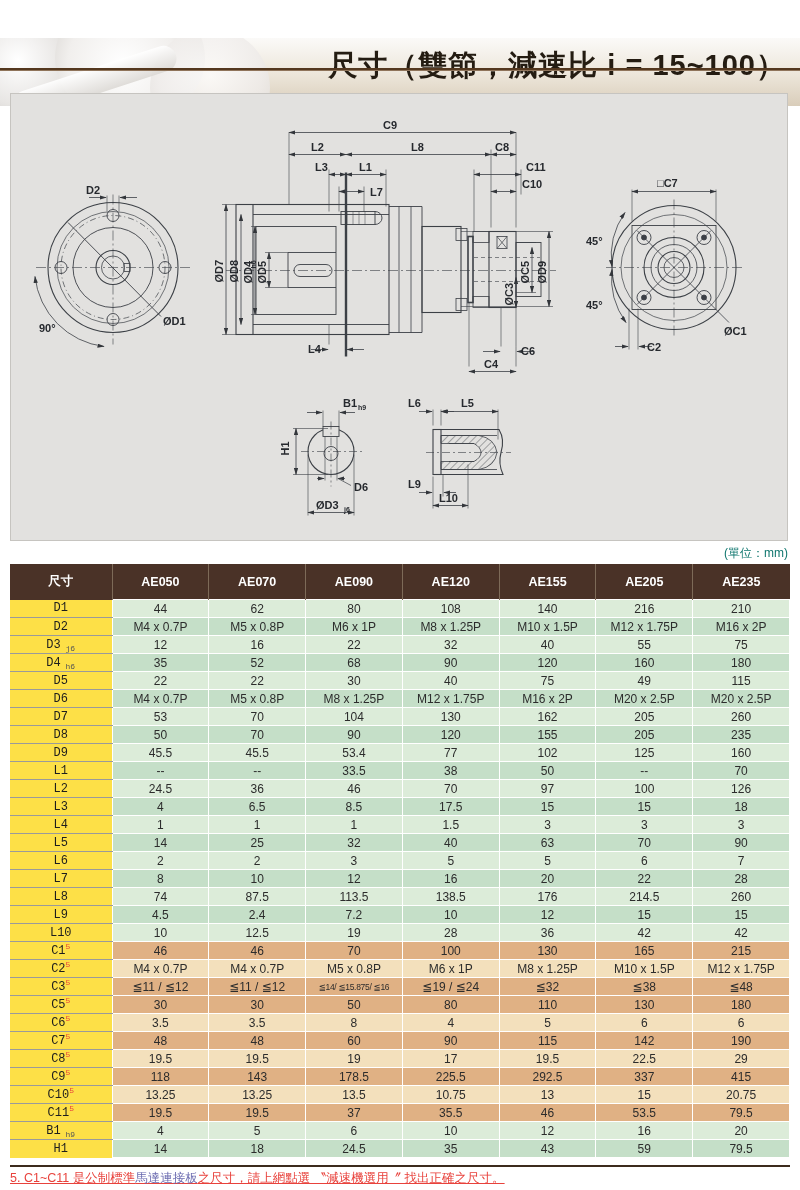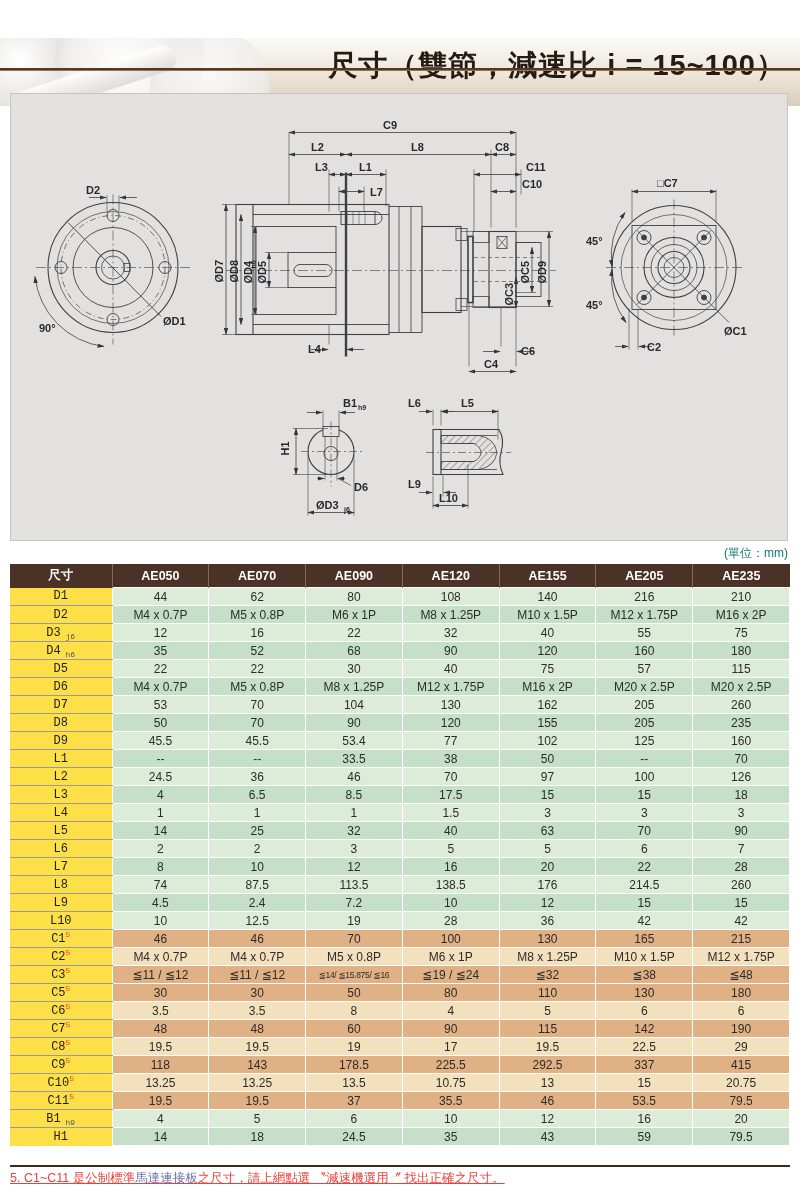--- a/index.html
+++ b/index.html
@@ -27,21 +27,21 @@
   .drawing-panel{position:absolute;left:10px;top:93px;width:778px;height:448px;
                  background:#e2e1df;border:1px solid #c6c4c0;box-sizing:border-box;}
   svg text{font-family:"Liberation Sans",sans-serif;font-size:11px;font-weight:bold;fill:#26292e;}
   svg text.sub{font-size:7px;font-weight:bold;}
 
   
   .unit-label{position:absolute;right:12px;top:545px;font-size:12px;color:#0f766e;}
   .dim-table{position:absolute;left:10px;top:564px;width:780px;border-collapse:collapse;
              table-layout:fixed;font-size:12px;}
   .dim-table th{background:var(--header-brown);color:#fff;font-size:12.5px;font-weight:bold;
-                height:23px;padding:0;border-left:1px solid #7d6a58;}
+                height:23px;padding:6px;border-left:1px solid #7d6a58;}
   .dim-table th:first-child{border-left:none;}
   .dim-table td{height:17px;padding:0 1px;text-align:center;color:#2c2c2c;
                 border:1px solid #fff;overflow:hidden;white-space:nowrap;}
   .dim-table td.lab{background:#fde047;border:none;border-bottom:1px solid #9a9a9a;
                     font-size:12px;color:#1d1d1d;font-family:Liberation Mono, monospace;}
   tr:last-child td.lab{border-bottom:none;}
   .dim-table td.small{font-size:8.5px;letter-spacing:-0.3px;}
   .g-light{background:var(--g-light);} .g-dark{background:var(--g-dark);}
   .t-light{background:var(--t-light);} .t-dark{background:var(--t-dark);}
   sup.f5{color:var(--foot-red);font-size:8px;vertical-align:super;line-height:0;}
@@ -361,21 +361,21 @@
           <td class="g-dark">160</td>
           <td class="g-dark">180</td>
         </tr>
         <tr>
           <td class="lab">D5</td>
           <td class="g-light">22</td>
           <td class="g-light">22</td>
           <td class="g-light">30</td>
           <td class="g-light">40</td>
           <td class="g-light">75</td>
-          <td class="g-light">57</td>
+          <td class="g-light">49</td>
           <td class="g-light">115</td>
         </tr>
         <tr>
           <td class="lab">D6</td>
           <td class="g-dark">M4 x 0.7P</td>
           <td class="g-dark">M5 x 0.8P</td>
           <td class="g-dark">M8 x 1.25P</td>
           <td class="g-dark">M12 x 1.75P</td>
           <td class="g-dark">M16 x 2P</td>
           <td class="g-dark">M20 x 2.5P</td>

